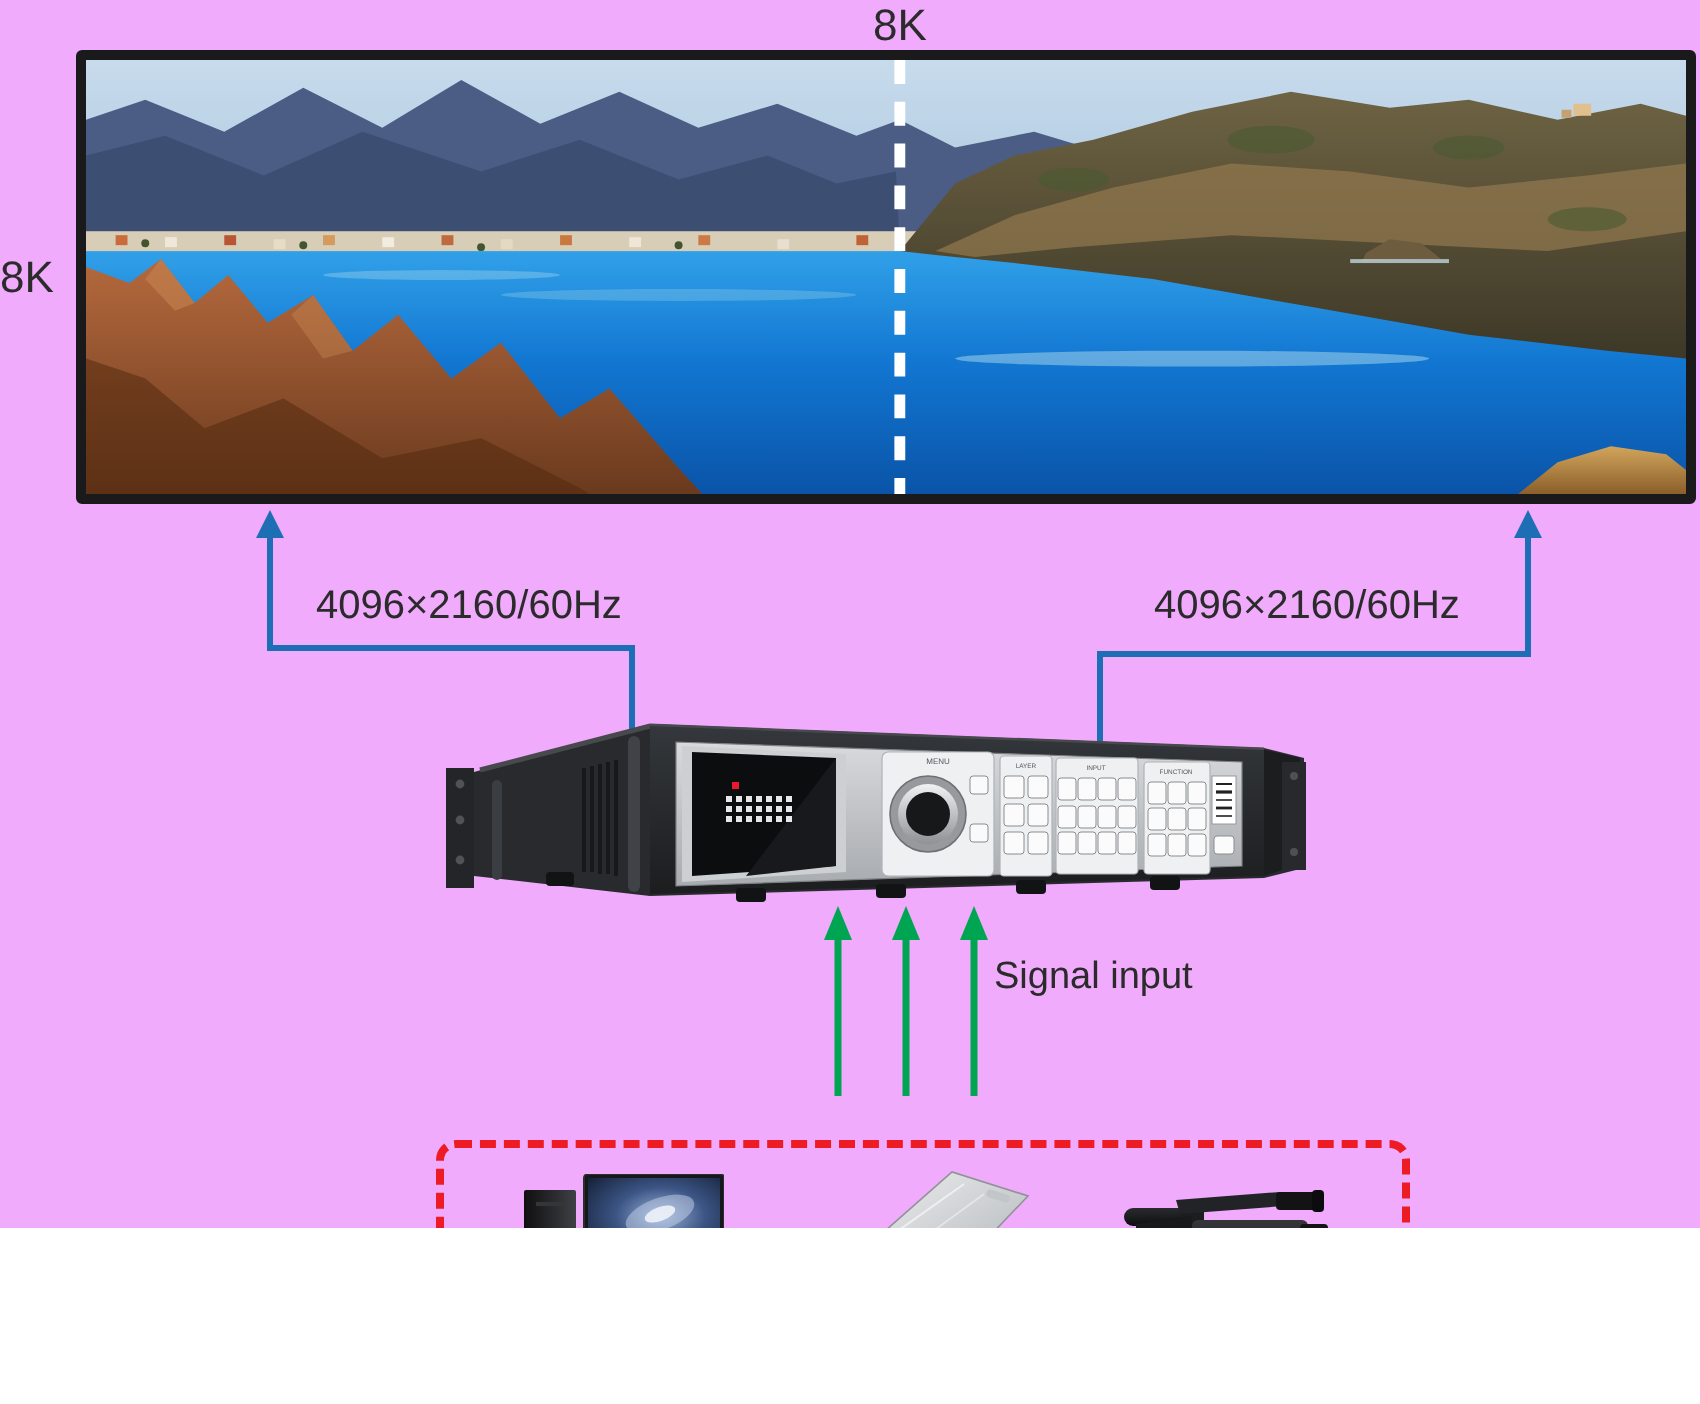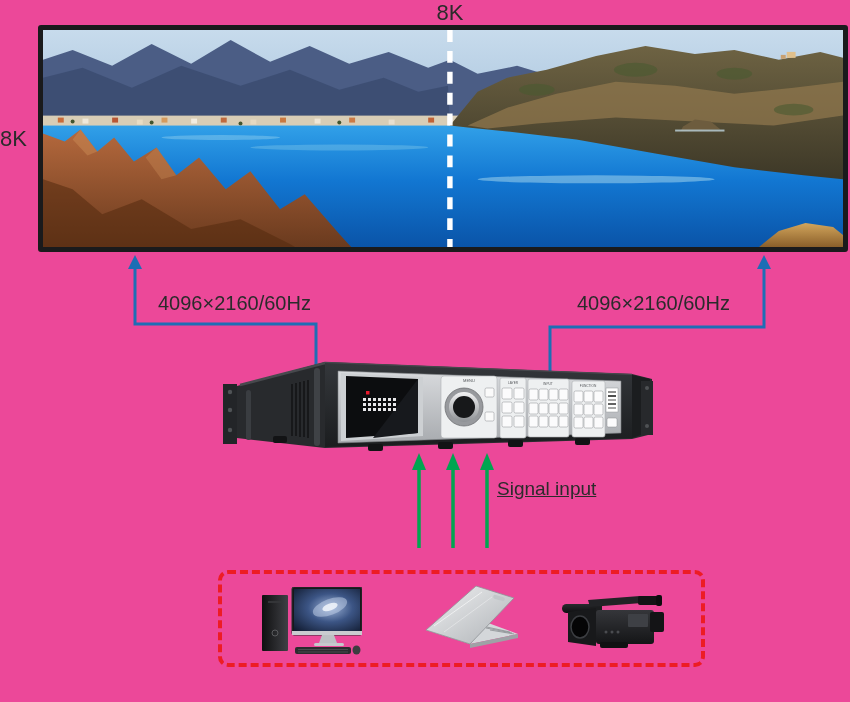--- a/index.html
+++ b/index.html
@@ -1,32 +1,32 @@
 <!DOCTYPE html>
 <html><head>
 <meta charset="utf-8">
 <style>
   html,body{margin:0;padding:0;background:#ffffff;}
   #canvas{
-    position:relative;width:850px;height:702px;background:#ec4899;overflow:hidden;
+    position:relative;width:850px;height:614px;background:#f0abfc;overflow:hidden;
     font-family:"Liberation Sans",sans-serif;color:#262626;
   }
   .abs{position:absolute;}
   .lbl{position:absolute;color:#2b2b2b;white-space:nowrap;}
   #wall-width-label{left:400px;top:0px;width:100px;text-align:center;font-size:22px;}
   #wall-height-label{left:0px;top:126px;font-size:22px;}
   #screen{
     left:38px;top:25px;width:810px;height:227px;background:#000;
     border:5px solid #1a1a1c;border-radius:3px;box-sizing:border-box;z-index:1;
   }
   #screen svg{display:block;width:100%;height:100%;}
   #overlay{left:0;top:0;width:850px;height:702px;z-index:2;pointer-events:none;}
   #left-output-label{left:158px;top:292px;font-size:20px;}
   #right-output-label{left:577px;top:292px;font-size:20px;}
-  #signal-input-label{left:497px;top:478px;font-size:19px;text-decoration:underline;}
+  #signal-input-label{left:497px;top:478px;font-size:19px;}
   #processor{left:213px;top:348px;width:440px;height:118px;z-index:3;}
   #source-box{
     left:218px;top:570px;width:487px;height:97px;box-sizing:border-box;
     border:4px dashed #ed1c24;border-radius:10px;z-index:1;
   }
   #desktop-icon{left:260px;top:587px;width:102px;height:68px;z-index:2;}
   #laptop-icon{left:420px;top:584px;width:102px;height:74px;z-index:2;}
   #camera-icon{left:562px;top:592px;width:106px;height:62px;z-index:2;}
   #source-caption{left:133px;top:675px;width:650px;text-align:center;font-size:19px;}
   .tinytext{font-family:"Liberation Sans",sans-serif;fill:#55585c;}

